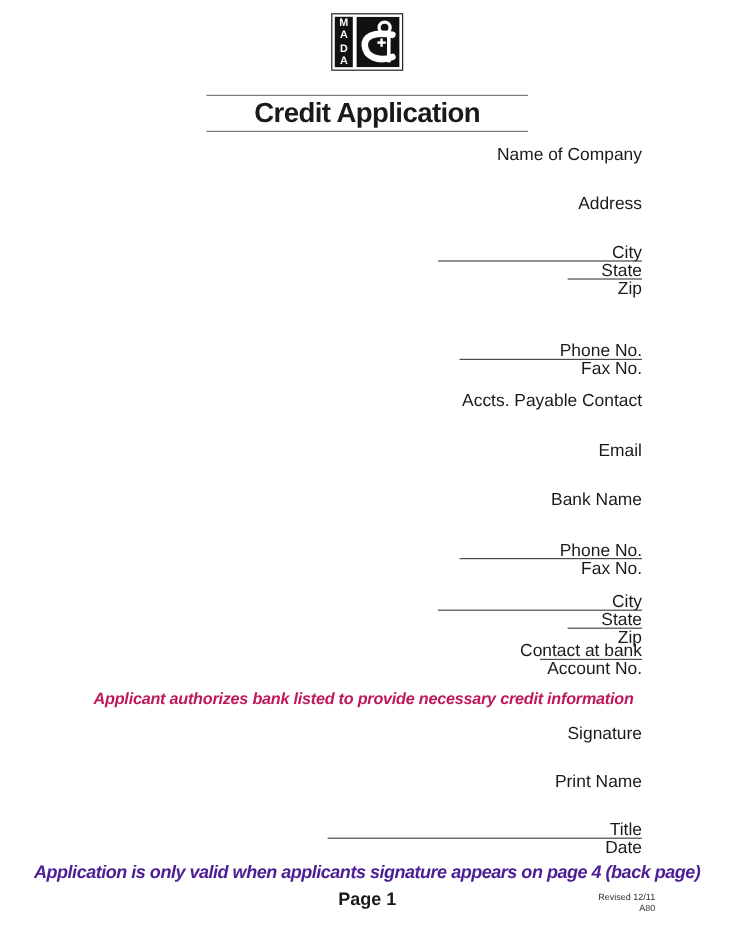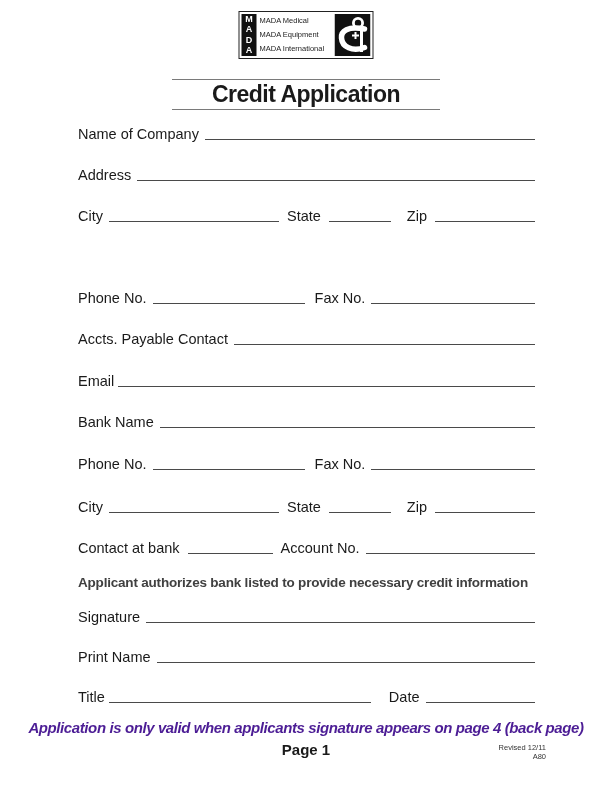--- a/index.html
+++ b/index.html
@@ -34,38 +34,38 @@
     width:268px; border-top:1.5px solid var(--rule); border-bottom:1.5px solid var(--rule);
     text-align:center;
     margin-top:18px;
   }
   .title-text{
     font-size:23px; font-weight:bold; letter-spacing:-0.5px; line-height:29px;
   }
   
   .row{
     position:absolute; left:78px; right:77px; height:19px;
-    display:flex; align-items:flex-end;
+    display:flex; align-items:flex-end;flex-direction:column;
   }
   .lbl{
     font-size:14.5px; line-height:16px; color:var(--ink);
     white-space:nowrap; margin-bottom:-2px;
   }
   .blank{
     border-bottom:1.4px solid var(--line); height:14px;
   }
   .grow{ flex:1 1 auto; }
   .ml4{margin-left:4px;} .ml6{margin-left:6px;} .ml8{margin-left:8px;}
   .ml10{margin-left:10px;} .ml16{margin-left:16px;} .ml18{margin-left:18px;}
   .w170{width:170px;} .w62{width:62px;} .w152{width:152px;} .w85{width:85px;} .w262{width:262px;}
   
   .note{
     position:absolute; left:78px; right:60px;
-    font-weight:bold; font-size:13.5px; letter-spacing:-0.2px;
-    color:#404040;
+    font-weight:bold; font-style:italic; font-size:13.5px; letter-spacing:-0.2px;
+    color:#be185d;
   }
   .footer-note{
     position:absolute; left:0; right:0; text-align:center;
     font-weight:bold; font-style:italic; font-size:15px; letter-spacing:-0.4px;
     color:#4c1d95;
   }
   .page-label{
     position:absolute; left:0; right:0; top:741px; text-align:center;
     font-weight:bold; font-size:15px;
   }
@@ -78,25 +78,20 @@
 <body>
 
 <div class="page">
 
   <div class="logo-box">
     <div class="logo-strip">
       <span>M</span>
       <span>A</span>
       <span>D</span>
       <span>A</span>
-    </div>
-    <div class="logo-lines">
-      <span>MADA Medical</span>
-      <span>MADA Equipment</span>
-      <span>MADA International</span>
     </div>
     <svg class="logo-mark" viewBox="0 0 36 42" xmlns="http://www.w3.org/2000/svg">
       <rect width="36" height="42" fill="#111"></rect>
       <circle cx="23.5" cy="9" r="6" fill="#fff"></circle>
       <circle cx="23.5" cy="9" r="3.2" fill="#111"></circle>
       <path d="M30 15 C 13 12, 6.5 17, 7 24 C 7.5 33, 18 38, 30 33.5" fill="none" stroke="#fff" stroke-width="5.5" stroke-linecap="round"></path>
       <rect x="25.5" y="15" width="3" height="23" fill="#fff"></rect>
       <rect x="17.5" y="20.5" width="7" height="2" fill="#fff"></rect>
       <rect x="20" y="18" width="2" height="7" fill="#fff"></rect>
     </svg>

